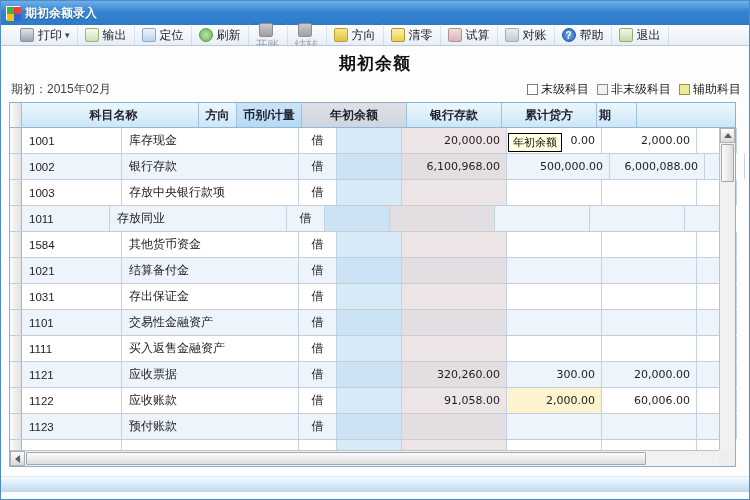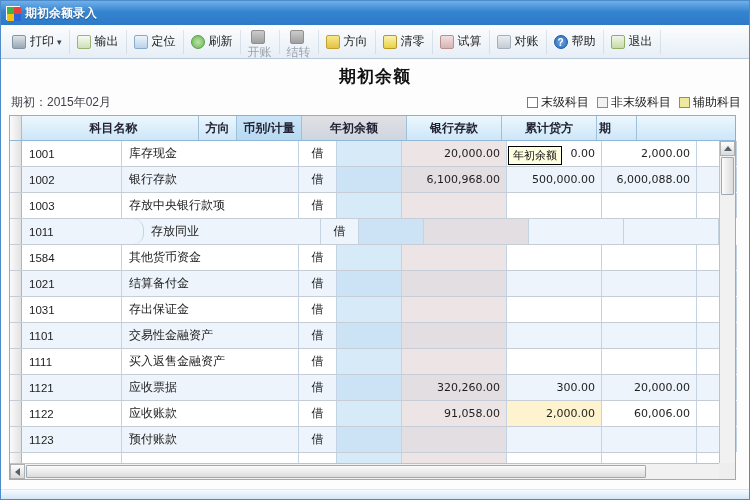--- a/index.html
+++ b/index.html
@@ -6,21 +6,21 @@
   html,body { width:750px; height:500px; font-family:"Liberation Sans","DejaVu Sans",sans-serif; }
   .window { position:relative; width:750px; height:500px; background:#fdfdfd; border:1px solid #4d8cc8; overflow:hidden; }
 
   
   .titlebar { height:24px; background:linear-gradient(#6fb0ea,#3584cf 45%,#2d7ac9); display:flex; align-items:center; padding-left:5px; color:#fff; font-size:12px; font-weight:bold; text-shadow:0 1px 1px rgba(0,0,0,.35); }
   .applogo { width:14px; height:14px; display:grid; grid-template-columns:7px 7px; grid-template-rows:7px 7px; gap:0; margin-right:5px; border:1px solid #fff; background:#fff; }
   .applogo span { display:block; }
   .lg1{background:#3cb44a;} .lg2{background:#e8413c;} .lg3{background:#f4c20d;} .lg4{background:#2a66d8;}
 
   
-  .toolbar { height:34px; background:linear-gradient(#fcfdfe,#e6eef6); border-bottom:1px solid #b9c9d9; display:flex; align-items:center; padding:0 4px; font-size:12px; color:#222; }
+  .toolbar { height:21px; background:linear-gradient(#fcfdfe,#e6eef6); border-bottom:1px solid #b9c9d9; display:flex; align-items:center; padding:0 12px; font-size:12px; color:#222; }
   .tbtn { display:flex; align-items:center; height:24px; padding:0 7px; border-right:1px solid rgba(160,180,200,.30); cursor:default; white-space:nowrap; }
   .tbtn.disabled { color:#9aa4ae;flex-direction:column; }
   .icon { width:14px; height:14px; border-radius:2px; display:inline-block; margin-right:4px; flex:none; font-size:10px; line-height:13px; text-align:center; }
   .print-icon { background:linear-gradient(#dde3e9,#9aa6b2); border:1px solid #8494a4; }
   .export-icon { background:linear-gradient(#f6faf0,#cfe0b8); border:1px solid #9ab478; }
   .locate-icon { background:linear-gradient(#eef4fa,#b9d3ea); border:1px solid #88aacc; }
   .refresh-icon { background:radial-gradient(#bce4a4,#67b357); border:1px solid #55a045; border-radius:50%; }
   .open-account-icon, .carry-forward-icon { background:linear-gradient(#cccccc,#9f9f9f); border:1px solid #8f8f8f; }
   .direction-icon { background:linear-gradient(#f9e98c,#e2c243); border:1px solid #bf9f2f; }
   .clear-zero-icon { background:linear-gradient(#f9f1b2,#e9d242); border:1px solid #b79726; }
@@ -188,38 +188,38 @@
             <div class="cell c-credit num" style="width: 95px;">2,000.00</div>
             <div class="cell c-extra" style="width: 40px;"></div>
           </div>
           <div class="trow alt">
             <div class="cell c-sel" style="width: 12px;"></div>
             <div class="cell c-code" style="width: 100px;">1002</div>
             <div class="cell c-name" style="width: 177px;">银行存款</div>
             <div class="cell c-dir" style="width: 38px;">借</div>
             <div class="cell c-cur" style="width: 65px;"></div>
             <div class="cell c-initial num" style="width: 105px;">6,100,968.00</div>
-            <div class="cell c-debit num" style="width: 95px;">500,000.00</div>
+            <div class="cell c-debit num" style="width: 95px; margin-left: 8px;">500,000.00</div>
             <div class="cell c-credit num" style="width: 95px;">6,000,088.00</div>
             <div class="cell c-extra" style="width: 40px;"></div>
           </div>
           <div class="trow">
             <div class="cell c-sel" style="width: 12px;"></div>
             <div class="cell c-code" style="width: 100px;">1003</div>
             <div class="cell c-name" style="width: 177px;">存放中央银行款项</div>
             <div class="cell c-dir" style="width: 38px;">借</div>
             <div class="cell c-cur" style="width: 65px;"></div>
             <div class="cell c-initial num" style="width: 105px;"></div>
             <div class="cell c-debit num" style="width: 95px;"></div>
             <div class="cell c-credit num" style="width: 95px;"></div>
             <div class="cell c-extra" style="width: 40px;"></div>
           </div>
           <div class="trow alt">
             <div class="cell c-sel" style="width: 12px;"></div>
-            <div class="cell c-code" style="width: 122px; border-radius: 10px;">1011</div>
+            <div class="cell c-code" style="width: 88px;">1011</div>
             <div class="cell c-name" style="width: 177px;">存放同业</div>
             <div class="cell c-dir" style="width: 38px;">借</div>
             <div class="cell c-cur" style="width: 65px;"></div>
             <div class="cell c-initial num" style="width: 105px;"></div>
             <div class="cell c-debit num" style="width: 95px;"></div>
             <div class="cell c-credit num" style="width: 95px;"></div>
             <div class="cell c-extra" style="width: 40px;"></div>
           </div>
           <div class="trow">
             <div class="cell c-sel" style="width: 12px;"></div>

